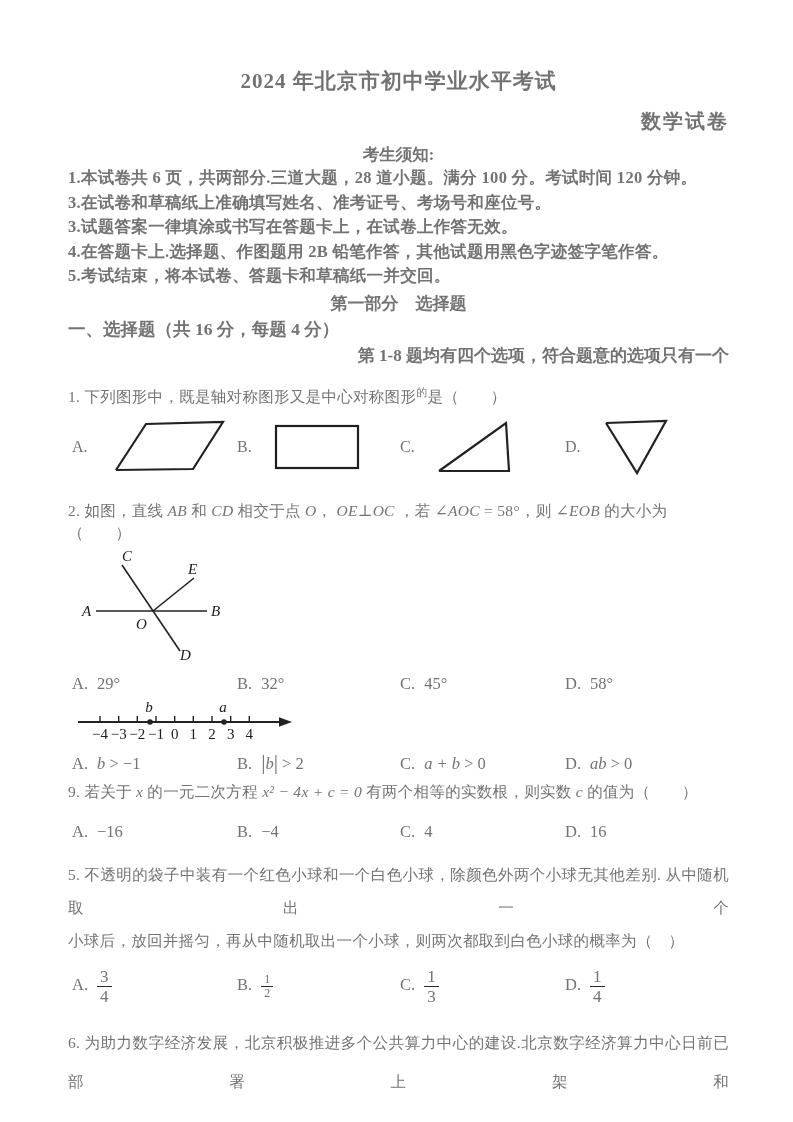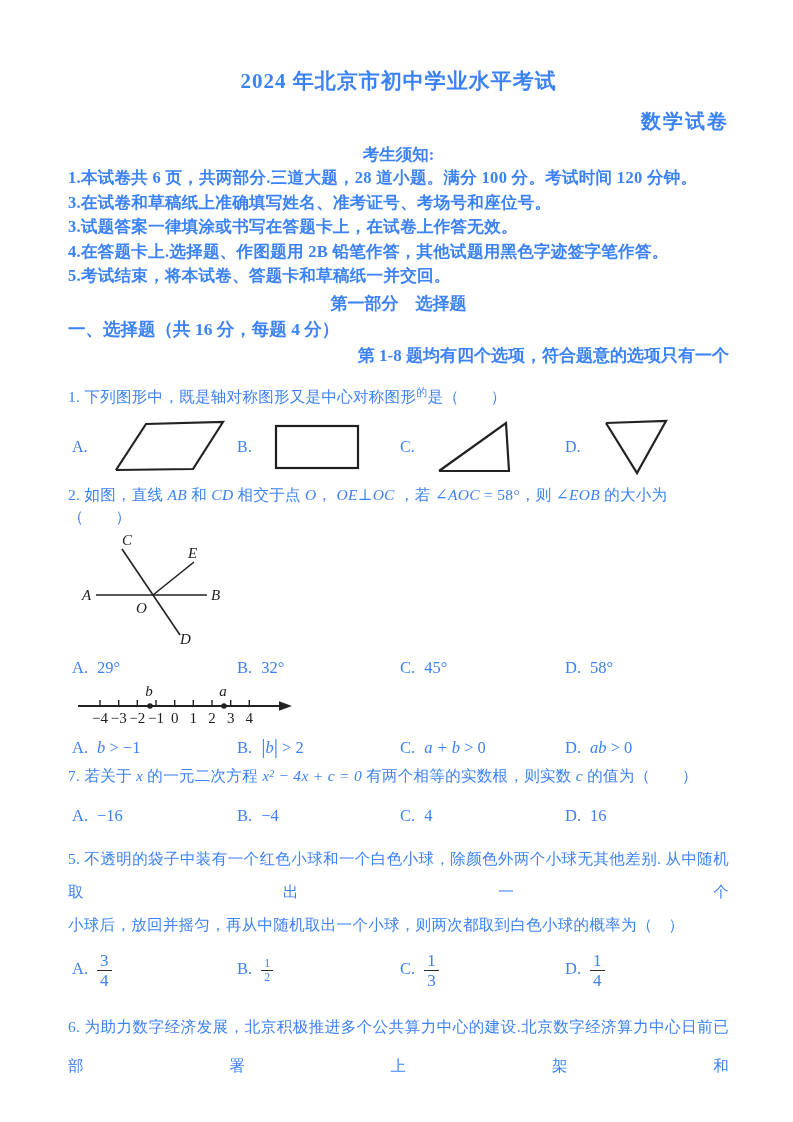--- a/index.html
+++ b/index.html
@@ -1,18 +1,18 @@
 <!DOCTYPE html>
 <html><head>
 <meta charset="utf-8">
 <style>
   html,body{margin:0;padding:0;background:#ffffff;}
   .page{
     width:793px;height:1122px;box-sizing:border-box;position:relative;
-    background:#ffffff;color:#3b82f6;overflow:hidden;
+    background:#ffffff;color:#737373;overflow:hidden;
     padding:68px 64px 0 68px;
     font-family:"Liberation Serif","DejaVu Serif",serif;
   }
   .title{text-align:center;font-size:21px;font-weight:bold;letter-spacing:1px;line-height:26px;}
   .subtitle{text-align:right;font-size:20px;font-weight:bold;letter-spacing:2px;margin-top:14px;line-height:26px;}
   .notice-head{font-size:16.5px;font-weight:bold;margin-top:9px;line-height:23px;text-align:center;}
   .notice-item{font-size:16.5px;font-weight:bold;line-height:24.5px;letter-spacing:0.3px;}
   .part-head{text-align:center;font-size:17px;font-weight:bold;margin-top:3px;line-height:24px;}
   .sec-head{font-size:17.5px;font-weight:bold;line-height:25px;margin-top:1px;}
   .instr{font-size:17px;font-weight:bold;line-height:25px;margin-top:1px;text-align:right;}
@@ -35,21 +35,21 @@
   .shape{stroke:#1f1f1f;fill:none;stroke-width:2.2;}
   .bar{font-size:1.3em;line-height:1;}
   .frac{display:inline-flex;flex-direction:column;align-items:center;font-size:17px;line-height:1.12;vertical-align:middle;}
   .frac .den{border-top:1.5px solid #2a2a2a;padding:0 3px;}
   .frac.small{font-size:12px;}
   .frac-row{height:56px;margin-top:2px;}
   .para{font-size:15.5px;letter-spacing:0.3px;}
   .q5-para{margin-top:14px;line-height:33px;}
   .q6-para{margin-top:8px;line-height:39px;}
   .jl{text-align:justify;text-align-last:justify;}
-  .mt-q2{margin-top:4px;}
+  .mt-q2{margin-top:20px;}
   .mt-opt2{margin-top:7px;}
   .mt-q3{margin-top:12px;}
   .mt-opt3{margin-top:5px;}
   .mt-q4{margin-top:5px;}
   .mt-opt4{margin-top:17px;}
 </style>
 </head>
 <body>
 
 <div class="page">
@@ -148,21 +148,21 @@
     <text class="it" x="151" y="11" text-anchor="middle">a</text>
   </svg>
 
   <div class="row4 opt-row mt-opt3">
     <div><span class="opt-label">A.</span><span class="math">b</span><span> &gt; −1</span></div>
     <div><span class="opt-label">B.</span><span class="bar">|</span><span class="math">b</span><span class="bar">|</span><span> &gt; 2</span></div>
     <div><span class="opt-label">C.</span><span class="math">a + b</span><span> &gt; 0</span></div>
     <div><span class="opt-label">D.</span><span class="math">ab</span><span> &gt; 0</span></div>
   </div>
 
-  <div class="stem mt-q4"><span>7. 若关于 </span><span class="math">x</span><span> 的一元二次方程 </span><span class="math">x² − 4x + c = 0</span><span> 有两个相等的实数根，则实数 </span><span class="math">c</span><span> 的值为（　　）</span></div>
+  <div class="stem mt-q4"><span>9. 若关于 </span><span class="math">x</span><span> 的一元二次方程 </span><span class="math">x² − 4x + c = 0</span><span> 有两个相等的实数根，则实数 </span><span class="math">c</span><span> 的值为（　　）</span></div>
 
   <div class="row4 opt-row mt-opt4">
     <div><span class="opt-label">A.</span><span>−16</span></div>
     <div><span class="opt-label">B.</span><span>−4</span></div>
     <div><span class="opt-label">C.</span><span>4</span></div>
     <div><span class="opt-label">D.</span><span>16</span></div>
   </div>
 
   <div class="para q5-para">
     <div class="jl">5. 不透明的袋子中装有一个红色小球和一个白色小球，除颜色外两个小球无其他差别. 从中随机取出一个</div>

